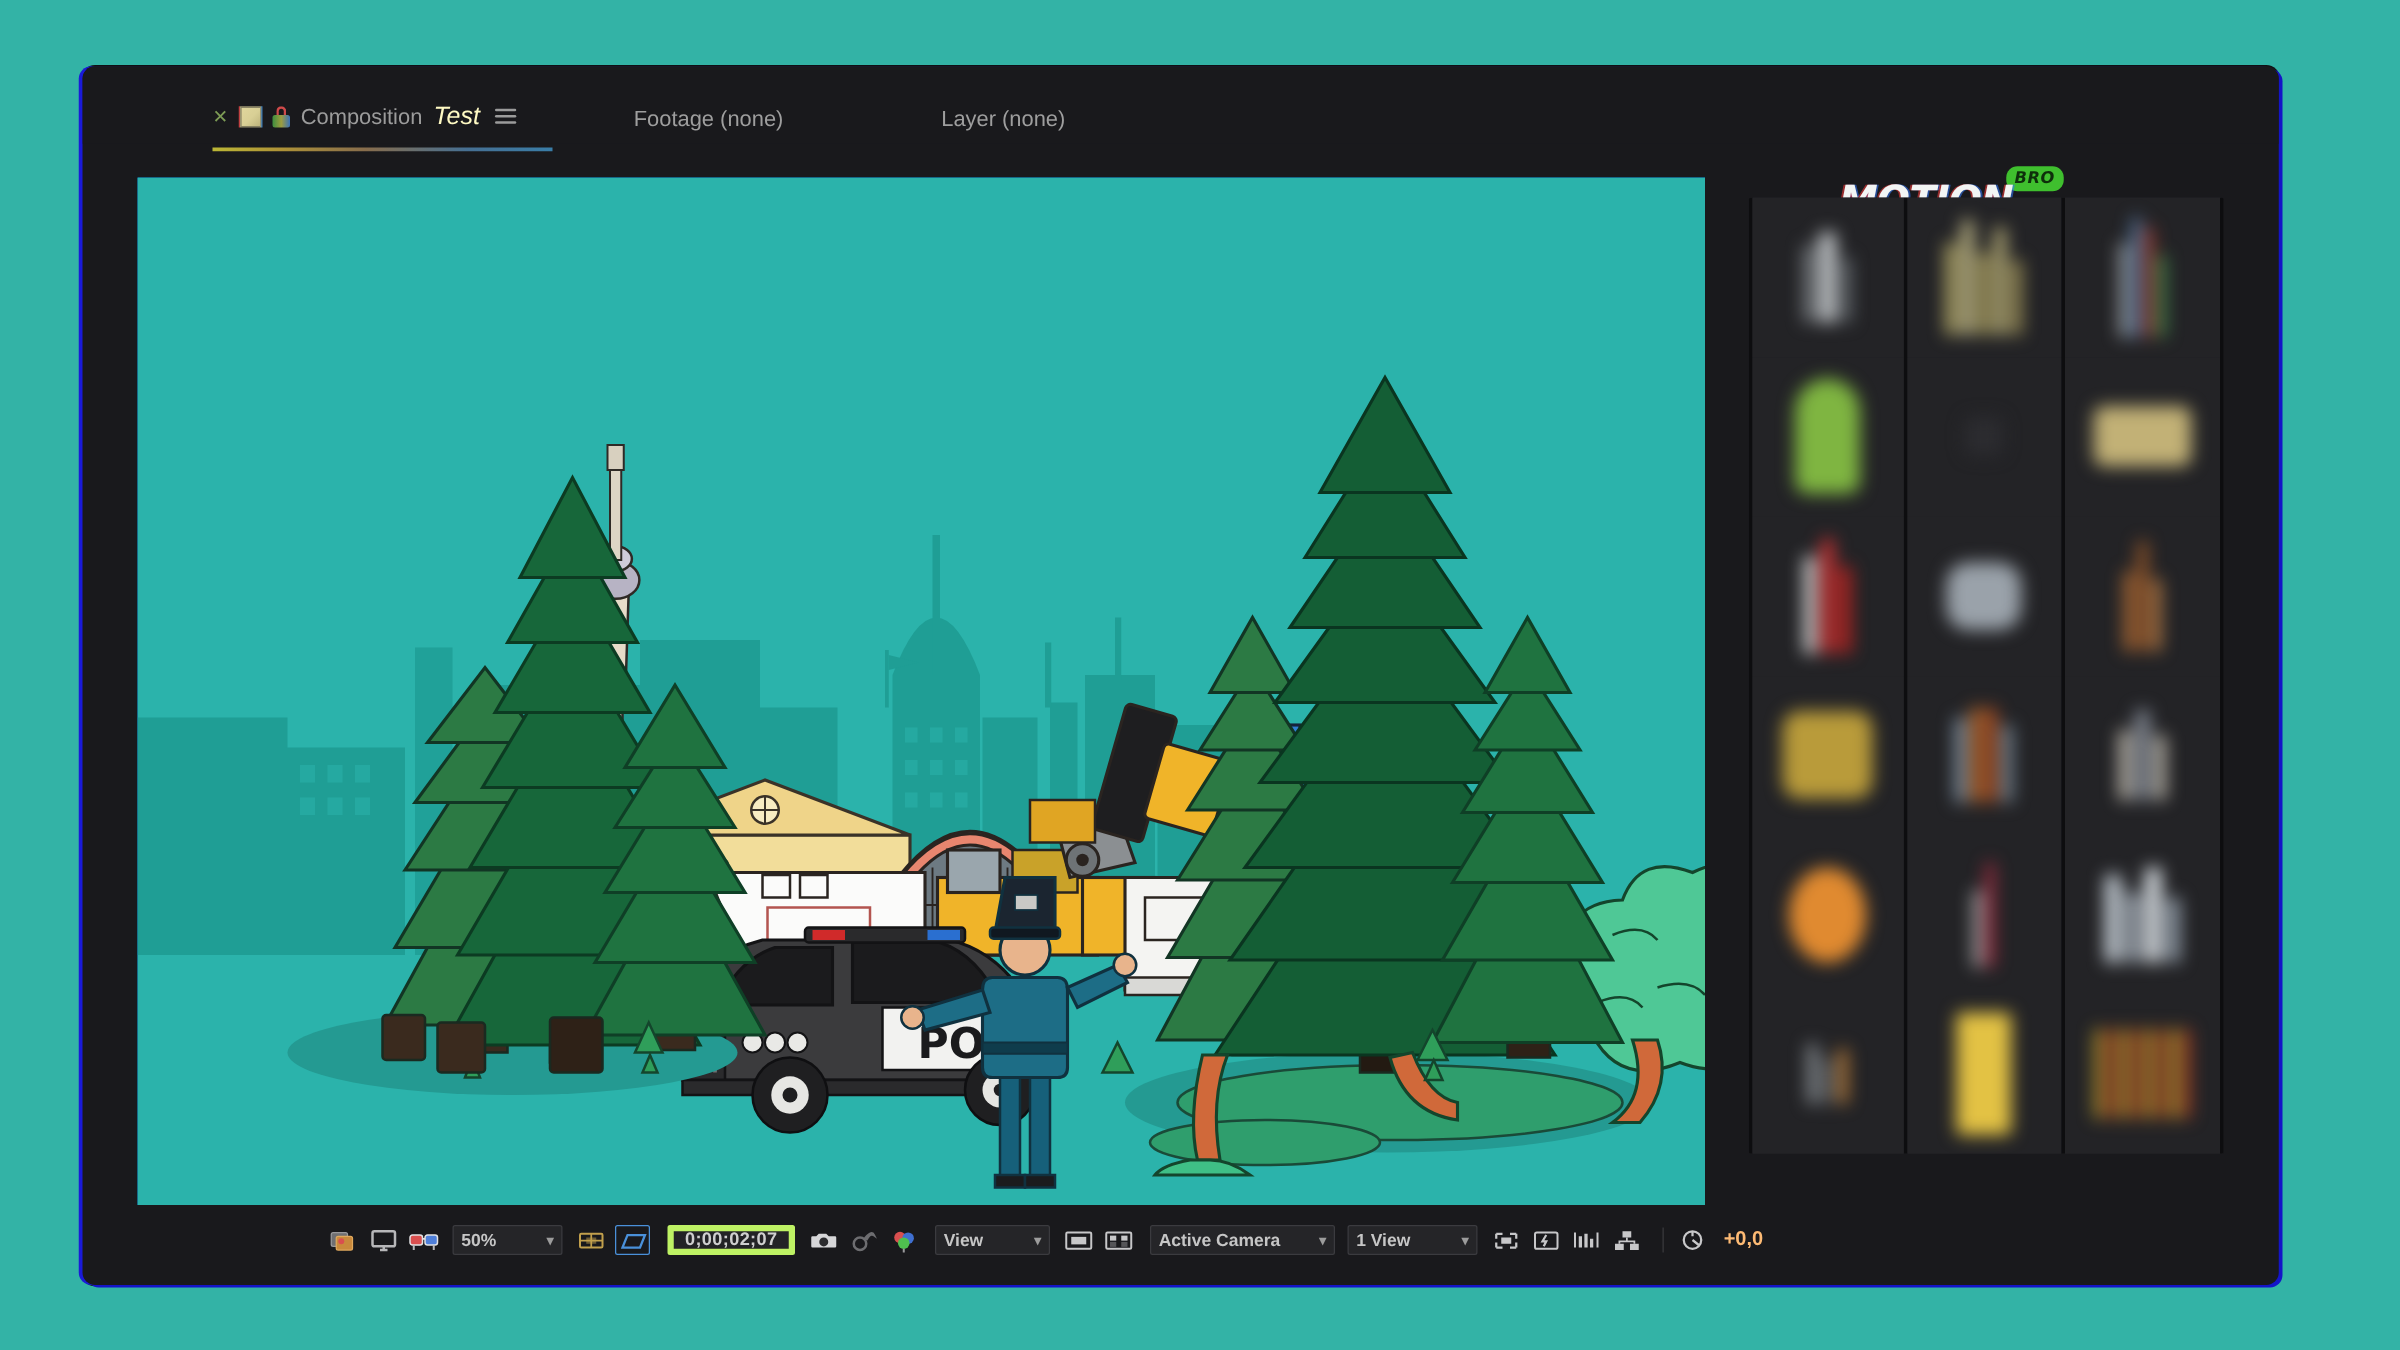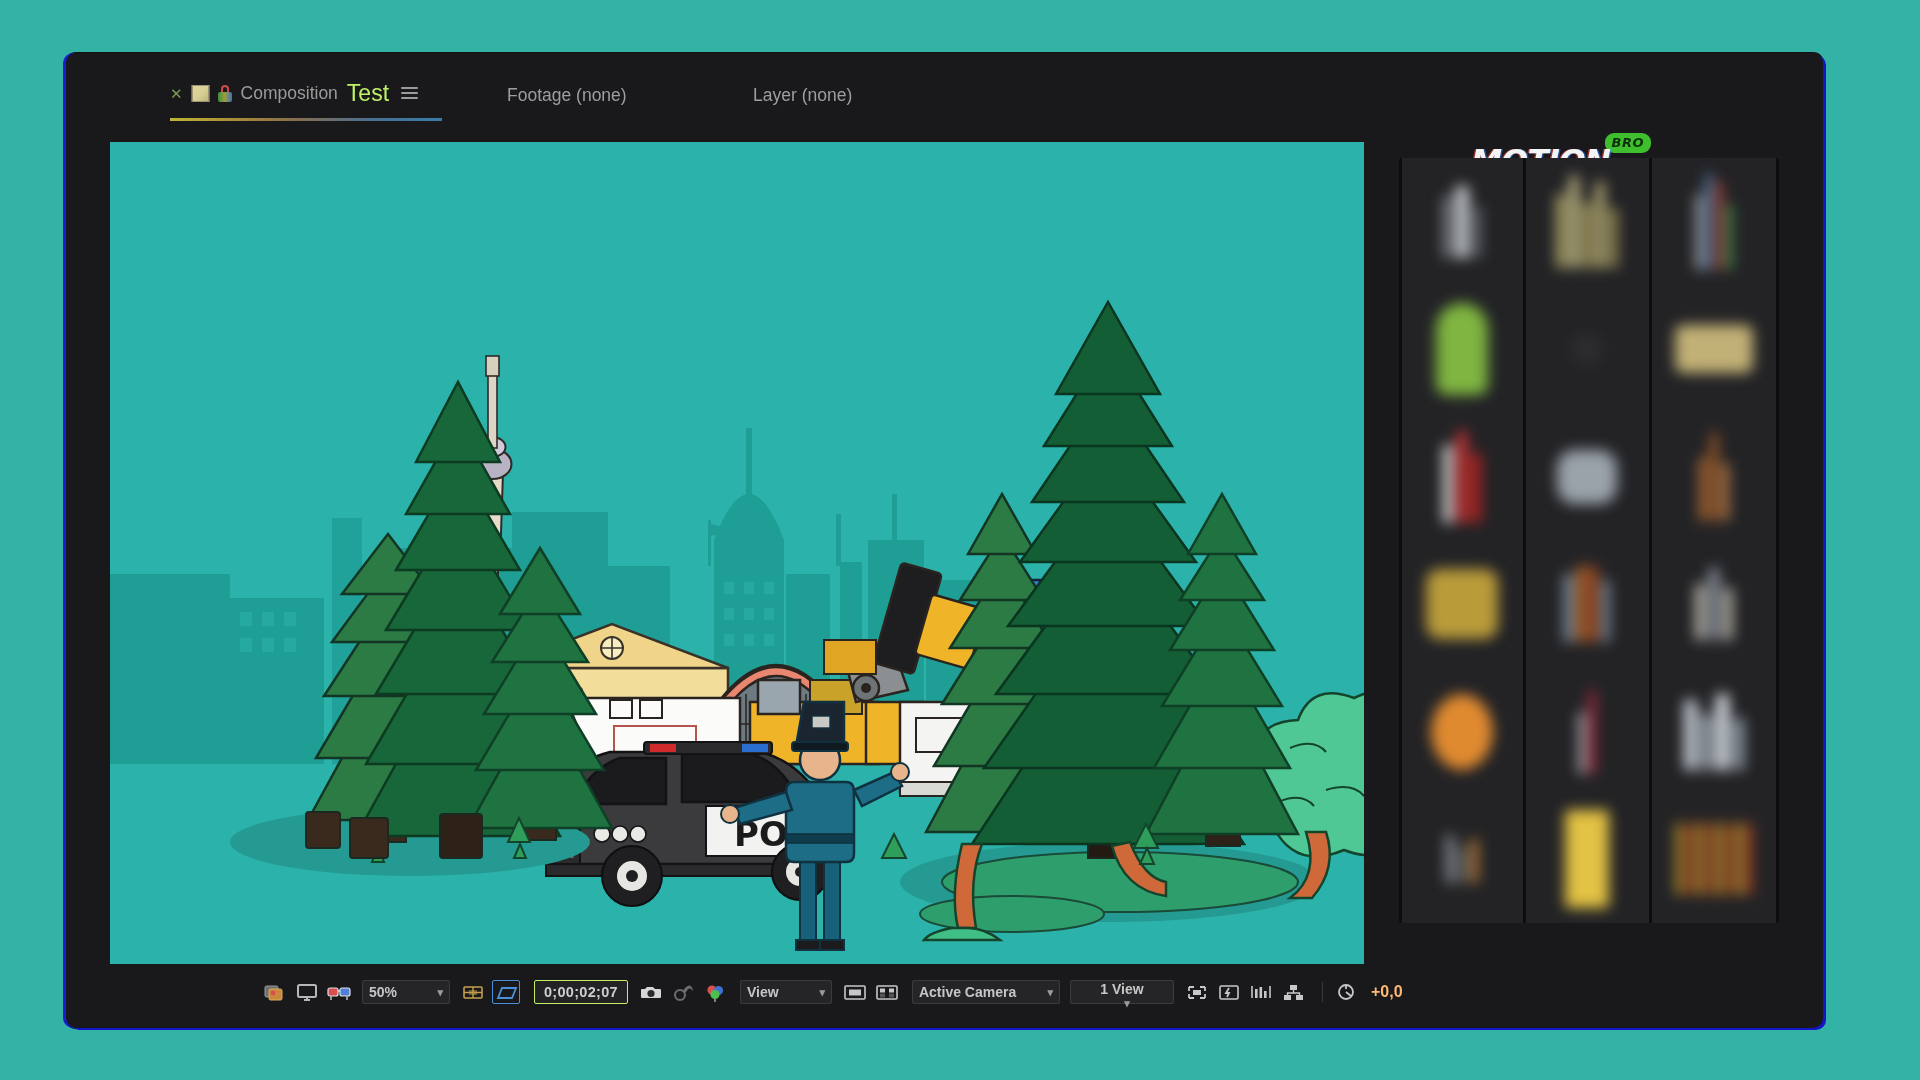--- a/index.html
+++ b/index.html
@@ -68,21 +68,21 @@
     border-bottom: none;
     border-radius: 5px 5px 0 0;
   }
   .tab-icon-lock .body {
     position: absolute; left: 0; top: 7px;
     width: 14px; height: 10px;
     background: linear-gradient(90deg,#3e8e3e 0%,#9d9d3f 50%,#3c72b8 100%);
     border-radius: 2px;
   }
   .tab-label-a { color: #9b9b9b; font-size: 17.5px; }
-  .tab-label-b { color: #bef264; font-size: 23px; }
+  .tab-label-b { color: #fef9c3; font-size: 20px; font-style: italic; }
   .tab-menu {
     display: flex; flex-direction: column; justify-content: center;
     gap: 3px; width: 17px; cursor: pointer; margin-left: 3px;
   }
   .tab-menu span { display: block; height: 2px; background: #9b9b9b; border-radius: 1px; }
   #tab-footage { left: 441px; top: 22px; }
   #tab-layer   { left: 687px; top: 22px; }
   .tab-plain { color: #9e9e9e; font-size: 17.5px; text-align: center; }
 
   
@@ -138,21 +138,21 @@
   .tb-sep { width: 1px; height: 20px; background: #3a3a3d; margin: 0 10px; flex:none; }
   .tb-select {
     height: 24px; min-width: 78px;
     background: #252528; border: 1px solid #3b3b3f; border-radius: 2px;
     display: flex; align-items: center; justify-content: space-between;
     padding: 0 6px; color: #c6c6c6; font-size: 14px; cursor: pointer;
     flex: none;
   }
   .tb-select .chev { margin-left: 10px; color: #9c9c9c; font-size: 11px; }
   .tb-field {
-    height: 24px; background: #232326; border: 1px solid #bef264; border-radius: 2px;
+    height: 24px; background: #232326; border: 5px solid #bef264; border-radius: 2px;
     display:flex; align-items:center; padding: 0 9px;
     color: #cfcfcf; font-size: 14.5px; letter-spacing: .3px; cursor: text; flex: none; justify-content: flex-end;
   }
   .tb-offset { color: #fdba74; font-size: 16px; margin-left: 6px; }
 
   
   #preset-panel {
     position: absolute;
     right: 44px; top: 105px;
     width: 380px; height: 765px;
@@ -697,21 +697,21 @@
           <rect x="6" y="13.5" width="5" height="4" fill="#c7c7c9" opacity=".35"></rect>
           <rect x="15" y="13.5" width="5" height="4" fill="#c7c7c9" opacity=".35"></rect>
         </svg>
       </span>
 
       <span class="tb-select" style="min-width:148px;margin-left:6px;">
         <span>Active Camera</span>
         <span class="chev">▾</span>
       </span>
 
-      <span class="tb-select" style="min-width:104px;margin-left:10px;flex-direction:column;">
+      <span class="tb-select" style="min-width:104px;margin-left:10px;">
         <span>1 View</span>
         <span class="chev">▾</span>
       </span>
 
       <span class="tb-icon" style="margin-left:10px;">
         <svg viewBox="0 0 26 24" width="26" height="24">
           <path d="M5 7 h5 M5 7 v4 M21 7 h-5 M21 7 v4 M5 18 h5 M5 18 v-4 M21 18 h-5 M21 18 v-4" fill="none" stroke="#c7c7c9" stroke-width="1.8"></path>
           <rect x="9" y="10" width="8" height="5" fill="#c7c7c9"></rect>
         </svg>
       </span>

